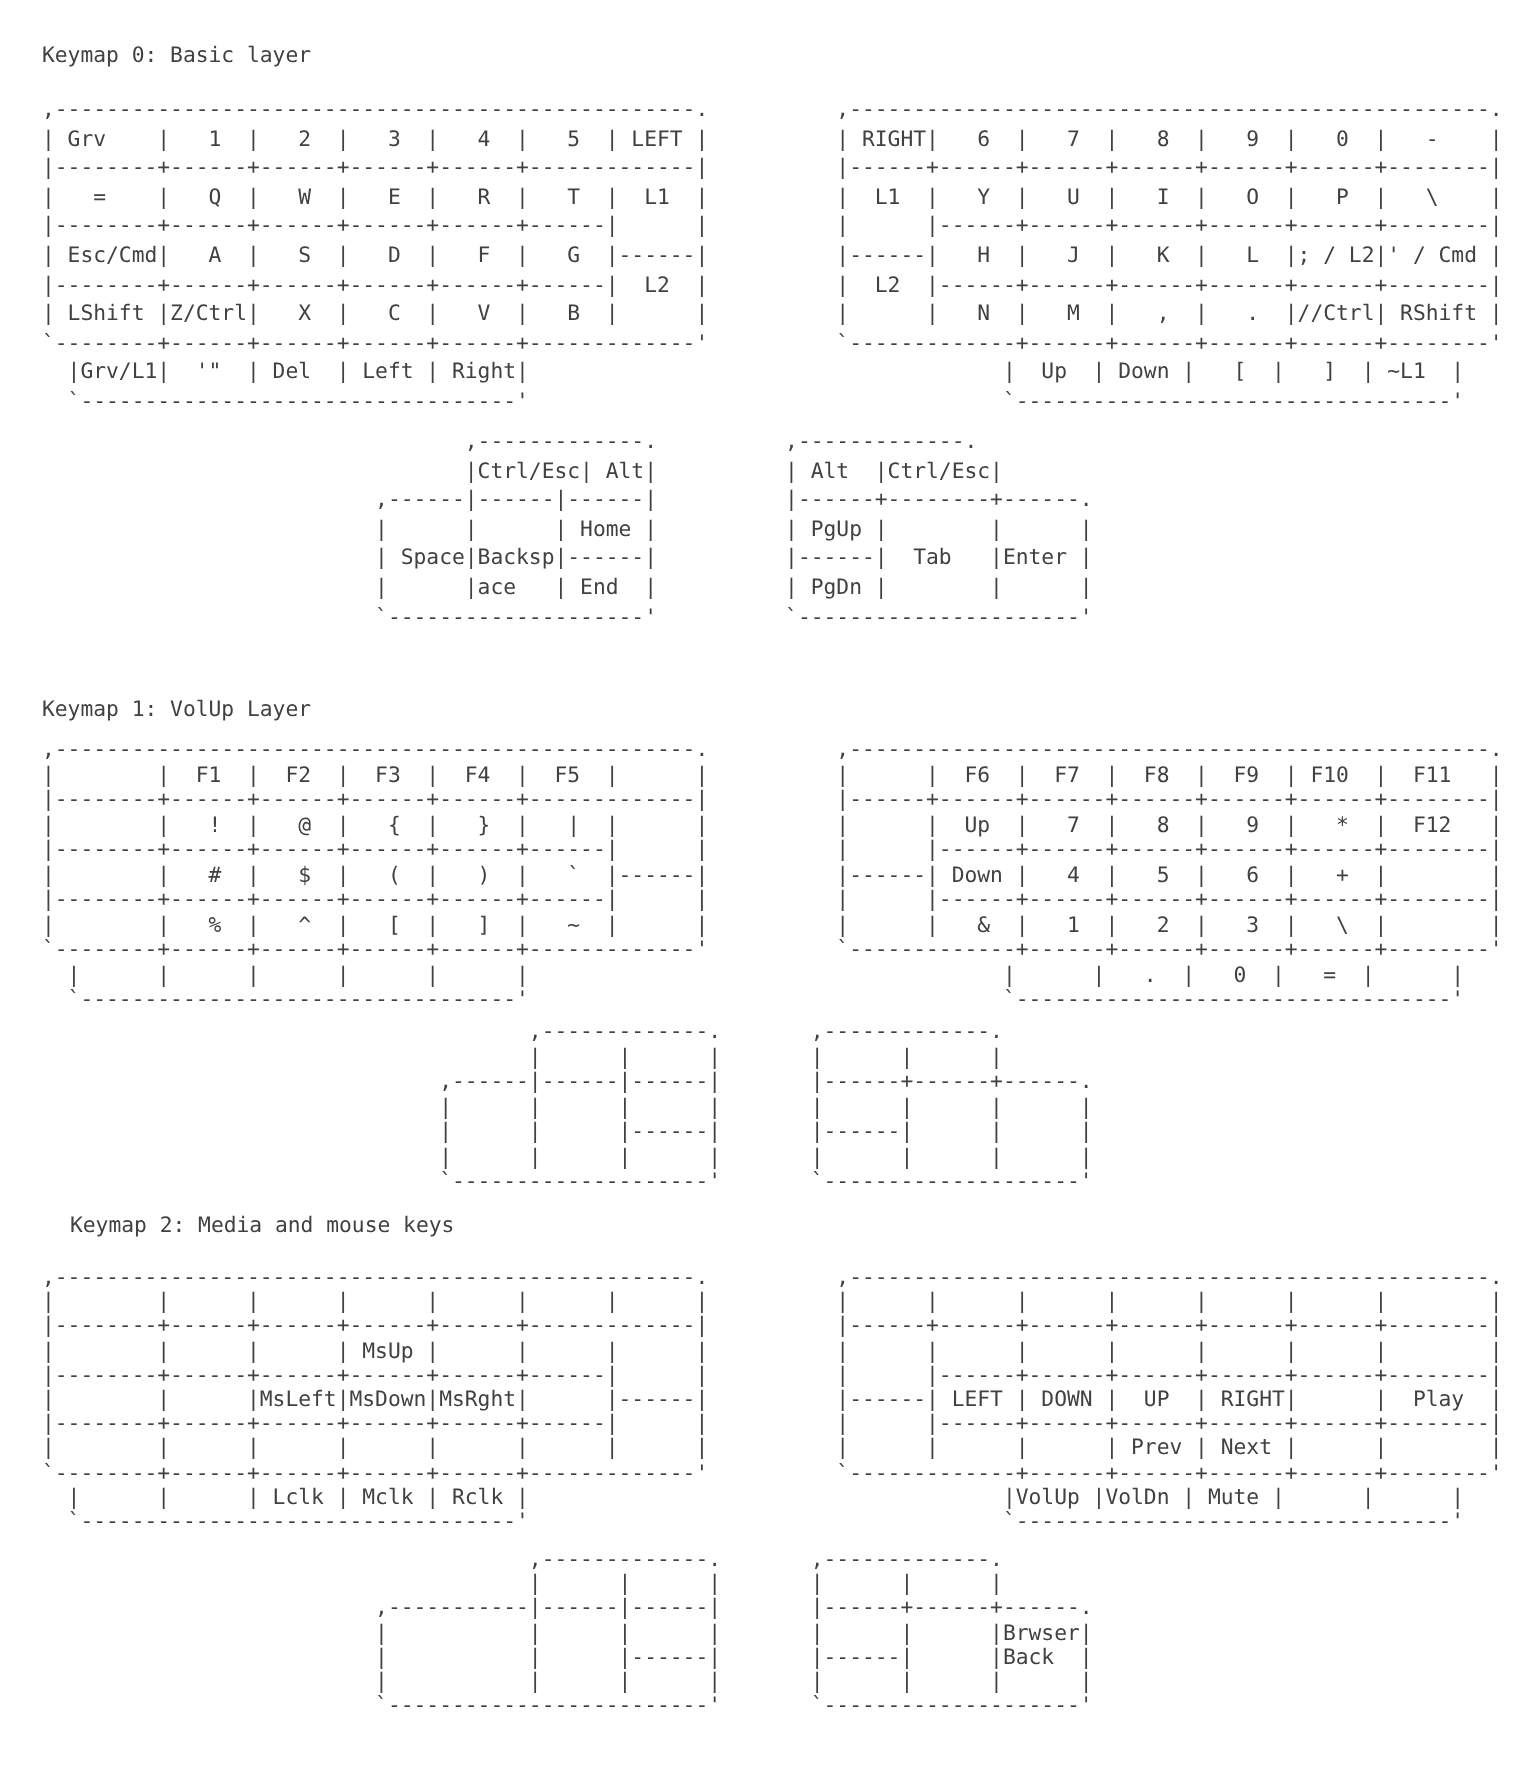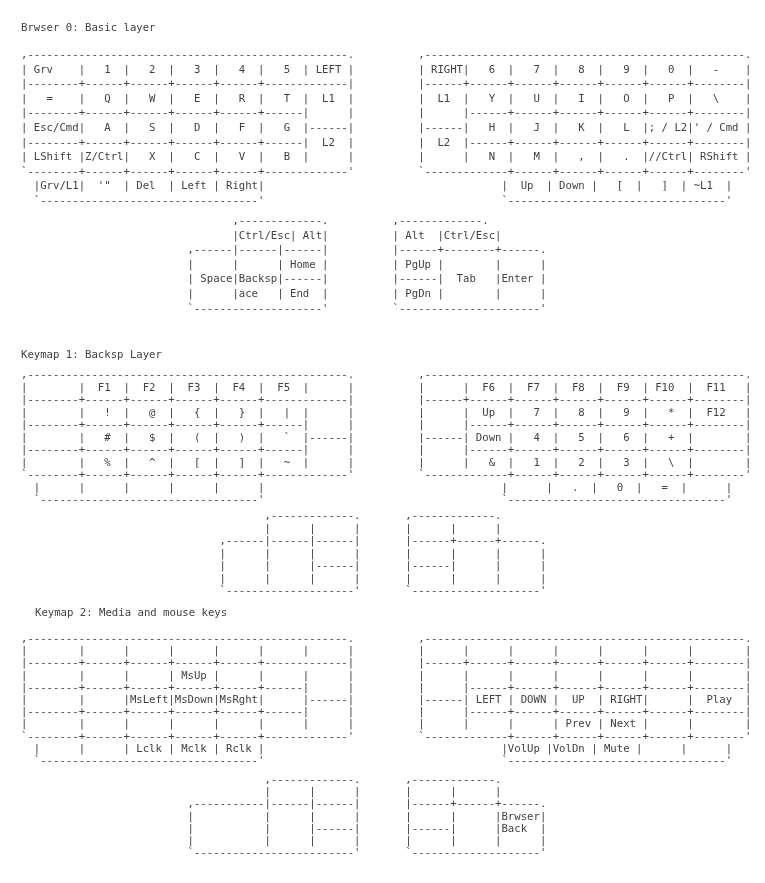--- a/index.html
+++ b/index.html
@@ -33,41 +33,41 @@
   #k1-thumb { top: 510px; }
   #k2-title { top: 607px; margin-left: 14px; }
   #k2-main  { top: 633px; }
   #k2-thumb { top: 774px; }
 </style>
 </head>
 <body>
 
 <div id="screen">
 
-  <div id="k0-title" class="mono title lh-k0">Brwser 0: Basic layer</div>
+  <div id="k0-title" class="mono title lh-k0">Keymap 0: Basic layer</div>
   <pre id="k0-main" class="mono lh-k0">,--------------------------------------------------.          ,--------------------------------------------------.
 | Grv    |   1  |   2  |   3  |   4  |   5  | LEFT |          | RIGHT|   6  |   7  |   8  |   9  |   0  |   -    |
 |--------+------+------+------+------+-------------|          |------+------+------+------+------+------+--------|
 |   =    |   Q  |   W  |   E  |   R  |   T  |  L1  |          |  L1  |   Y  |   U  |   I  |   O  |   P  |   \    |
 |--------+------+------+------+------+------|      |          |      |------+------+------+------+------+--------|
 | Esc/Cmd|   A  |   S  |   D  |   F  |   G  |------|          |------|   H  |   J  |   K  |   L  |; / L2|' / Cmd |
 |--------+------+------+------+------+------|  L2  |          |  L2  |------+------+------+------+------+--------|
 | LShift |Z/Ctrl|   X  |   C  |   V  |   B  |      |          |      |   N  |   M  |   ,  |   .  |//Ctrl| RShift |
 `--------+------+------+------+------+-------------'          `-------------+------+------+------+------+--------'
   |Grv/L1|  '"  | Del  | Left | Right|                                     |  Up  | Down |   [  |   ]  | ~L1  |
   `----------------------------------'                                     `----------------------------------'</pre>
   <pre id="k0-thumb" class="mono lh-k0">                                 ,-------------.          ,-------------.
                                  |Ctrl/Esc| Alt|          | Alt  |Ctrl/Esc|
                           ,------|------|------|          |------+--------+------.
                           |      |      | Home |          | PgUp |        |      |
                           | Space|Backsp|------|          |------|  Tab   |Enter |
                           |      |ace   | End  |          | PgDn |        |      |
                           `--------------------'          `----------------------'</pre>
 
-  <div id="k1-title" class="mono title lh-k1">Keymap 1: Backsp Layer</div>
+  <div id="k1-title" class="mono title lh-k1">Keymap 1: VolUp Layer</div>
   <pre id="k1-main" class="mono lh-k1">,--------------------------------------------------.          ,--------------------------------------------------.
 |        |  F1  |  F2  |  F3  |  F4  |  F5  |      |          |      |  F6  |  F7  |  F8  |  F9  | F10  |  F11   |
 |--------+------+------+------+------+-------------|          |------+------+------+------+------+------+--------|
 |        |   !  |   @  |   {  |   }  |   |  |      |          |      |  Up  |   7  |   8  |   9  |   *  |  F12   |
 |--------+------+------+------+------+------|      |          |      |------+------+------+------+------+--------|
 |        |   #  |   $  |   (  |   )  |   `  |------|          |------| Down |   4  |   5  |   6  |   +  |        |
 |--------+------+------+------+------+------|      |          |      |------+------+------+------+------+--------|
 |        |   %  |   ^  |   [  |   ]  |   ~  |      |          |      |   &amp;  |   1  |   2  |   3  |   \  |        |
 `--------+------+------+------+------+-------------'          `-------------+------+------+------+------+--------'
   |      |      |      |      |      |                                     |      |   .  |   0  |   =  |      |

